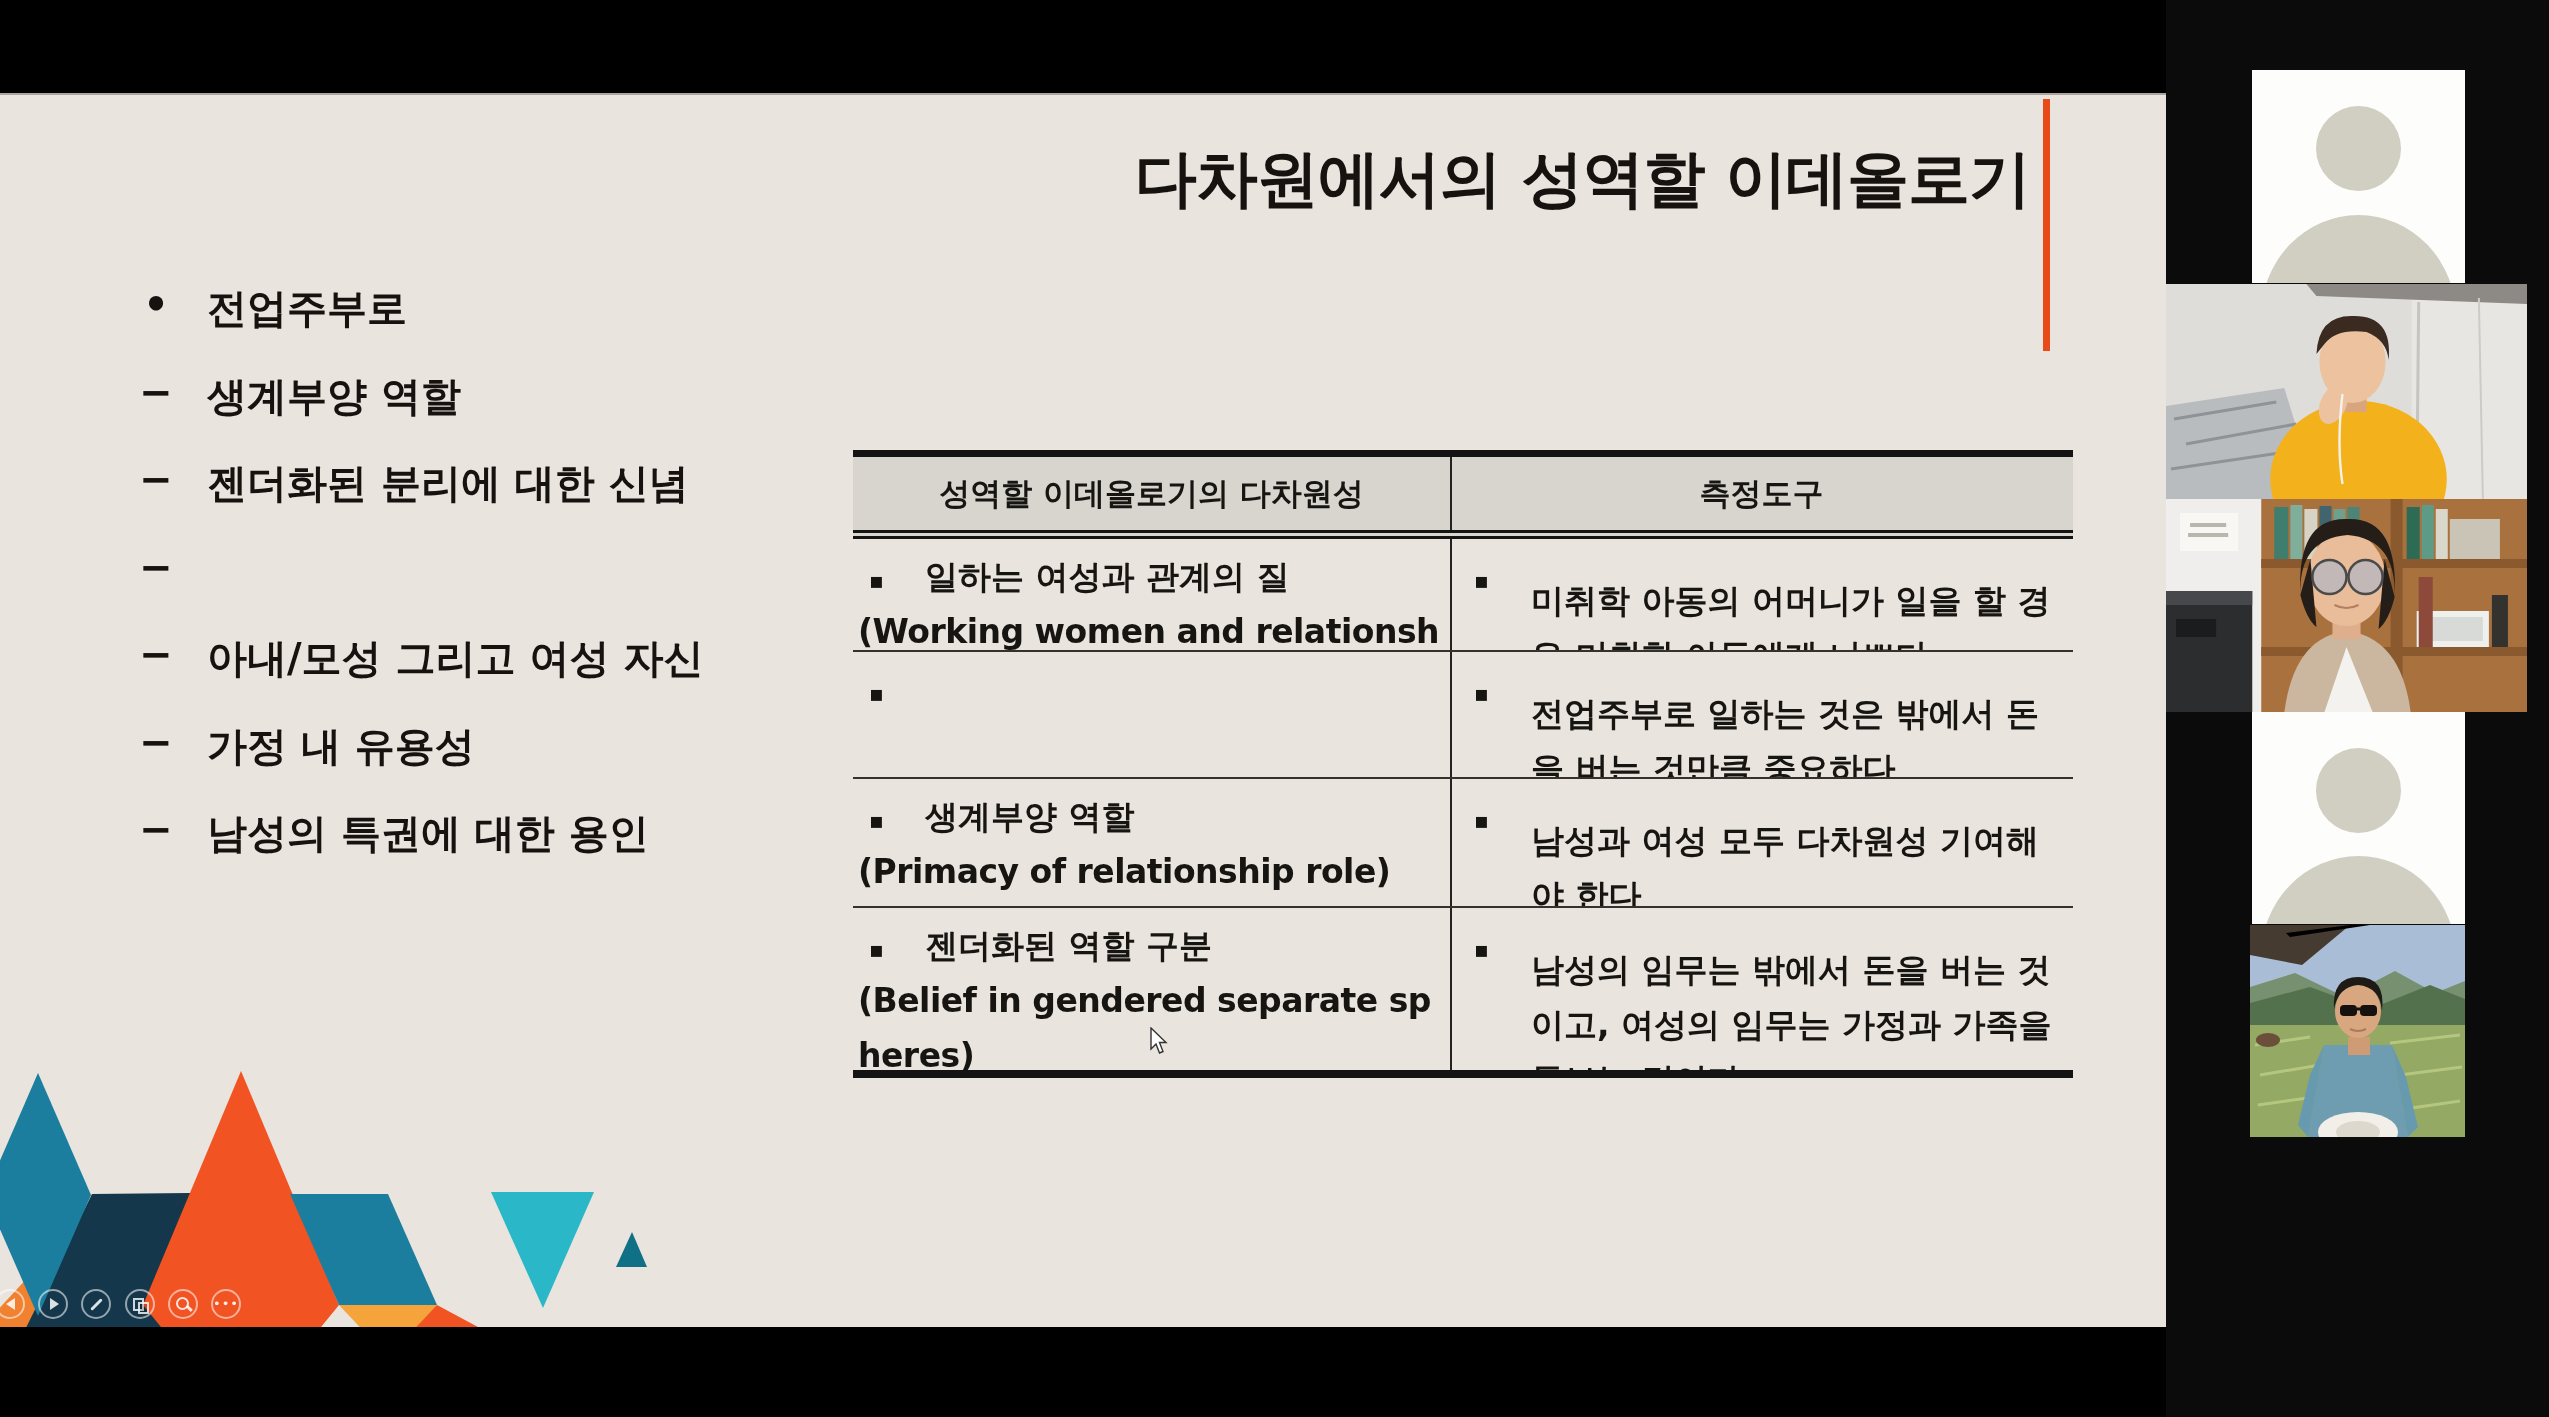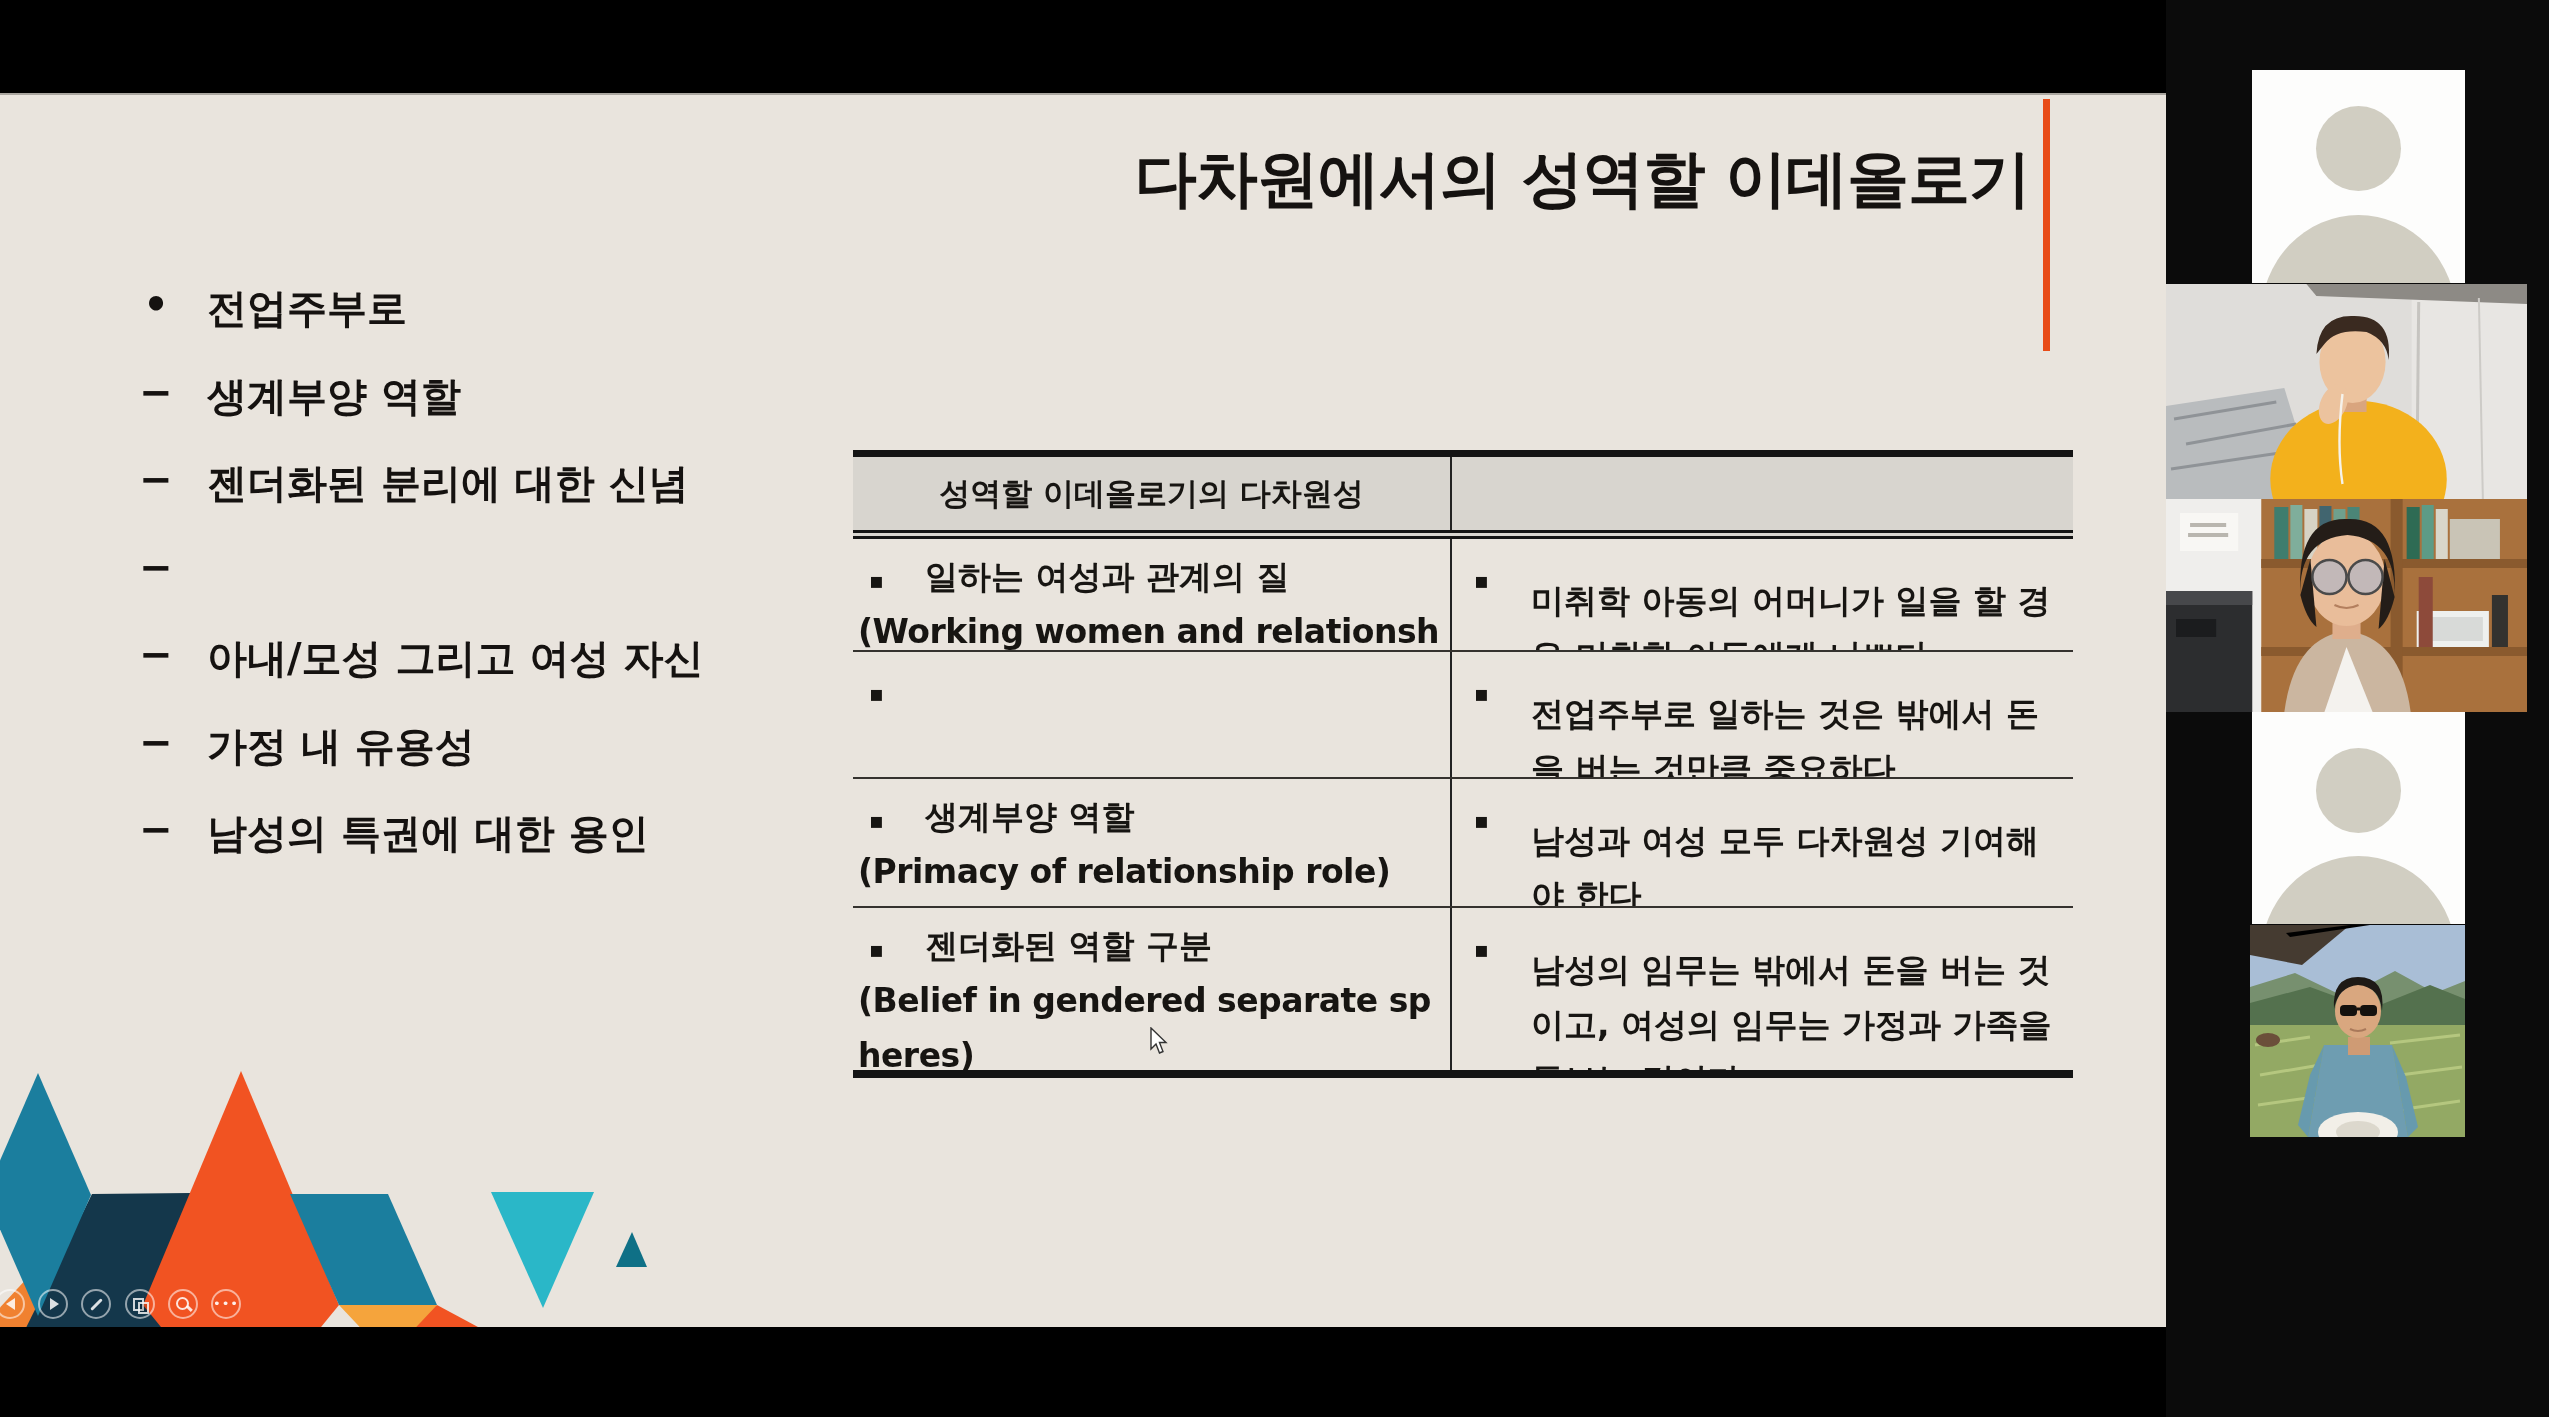--- a/index.html
+++ b/index.html
@@ -109,20 +109,21 @@
     <span class="bullet-text">가정 내 유용성</span>
   </div>
   <div class="bullet-item" style="top:711px">
     <span class="bullet-marker">−</span>
     <span class="bullet-text">남성의 특권에 대한 용인</span>
   </div>
 
   <div class="gr-table">
     <div class="gr-thead">
       <div class="gr-th col-l">성역할 이데올로기의 다차원성</div>
+      <div class="gr-th col-r">측정도구</div>
     </div>
 
     <div class="gr-row h1">
       <div class="col-l cell">
         <span class="sq">▪</span>
         <div class="kline">일하는 여성과 관계의 질</div>
         <div class="eline">(Working women and relationship quality)</div>
       </div>
       <div class="col-r cell">
         <span class="sq">▪</span>

